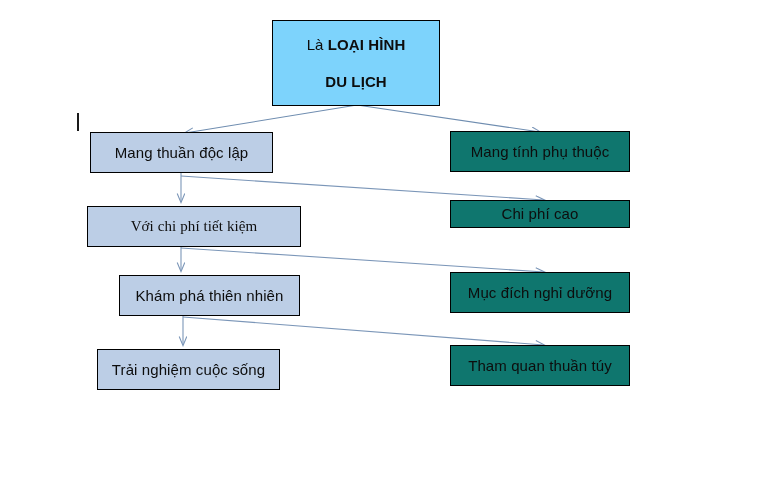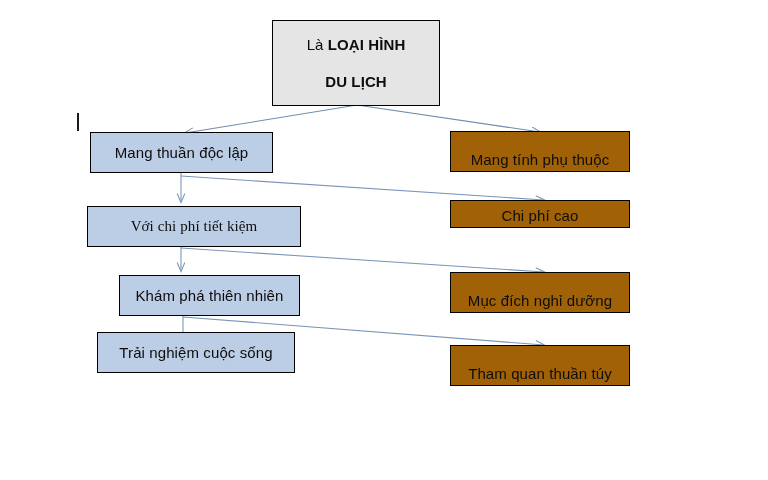--- a/index.html
+++ b/index.html
@@ -35,28 +35,27 @@
     display: flex;
     align-items: center;
     justify-content: center;
     text-align: center;
     color: #0d0d0d;
     font-size: 15px;
     line-height: 1.55;
     letter-spacing: 0.1px;
   }
   .node.filled {
-    background: #e5e5e5;
+    background: #7dd3fc;
   }
   .node.filled-left {
     background: #bccee6;
   }
   .node.plain {
-    background: #a16207;
-    align-items: flex-end;
+    background: #0f766e;
   }
   .node-label {
     display: block;
     padding: 0 6px;
   }
   .root-node {
     flex-direction: column;
     font-size: 15px;
   }
   .root-line {
@@ -117,21 +116,21 @@
   </div>
 
   <div class="node filled-left" style="left:87px; top:206px; width:214px; height:41px;font-family:Liberation Serif, serif;">
     <span class="node-label">Với chi phí tiết kiệm</span>
   </div>
 
   <div class="node filled-left" style="left:91px; top:275px; width:181px; height:41px;margin-left:28px;">
     <span class="node-label">Khám phá thiên nhiên</span>
   </div>
 
-  <div class="node filled-left" style="left:97px; top:332px; width:198px; height:41px;">
+  <div class="node filled-left" style="left:97px; top:349px; width:183px; height:41px;">
     <span class="node-label">Trải nghiệm cuộc sống</span>
   </div>
 
   <div class="node plain" style="left:450px; top:131px; width:180px; height:41px;">
     <span class="node-label">Mang tính phụ thuộc</span>
   </div>
 
   <div class="node plain" style="left:450px; top:200px; width:180px; height:28px;">
     <span class="node-label">Chi phí cao</span>
   </div>

